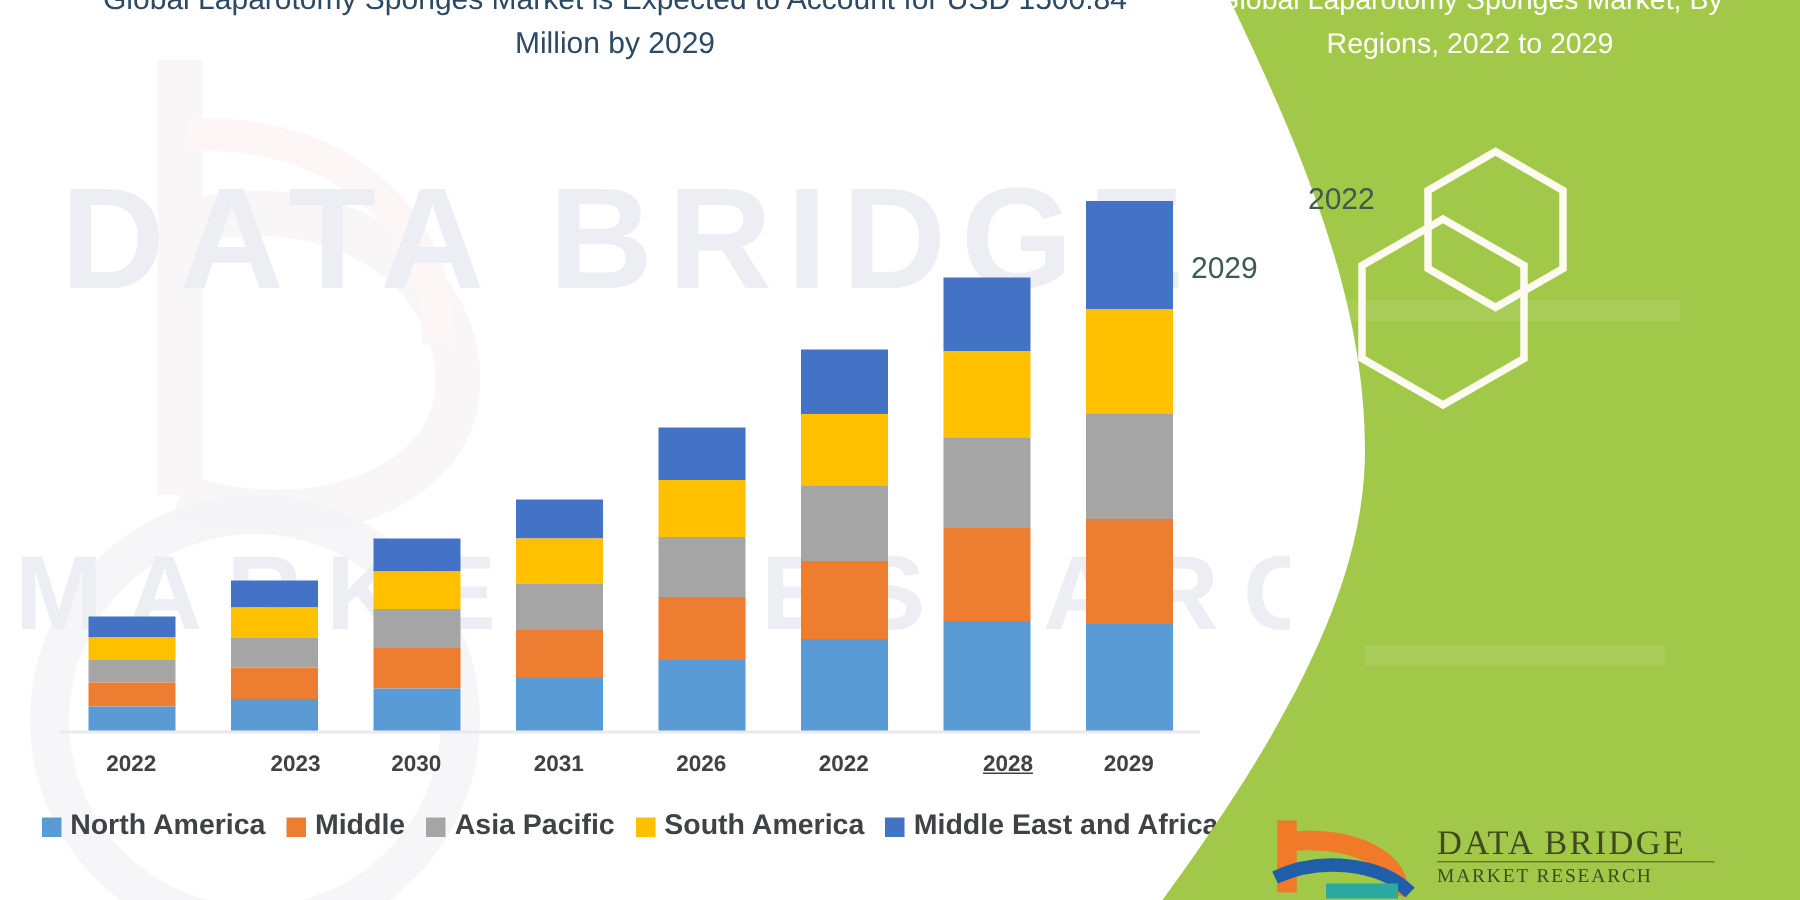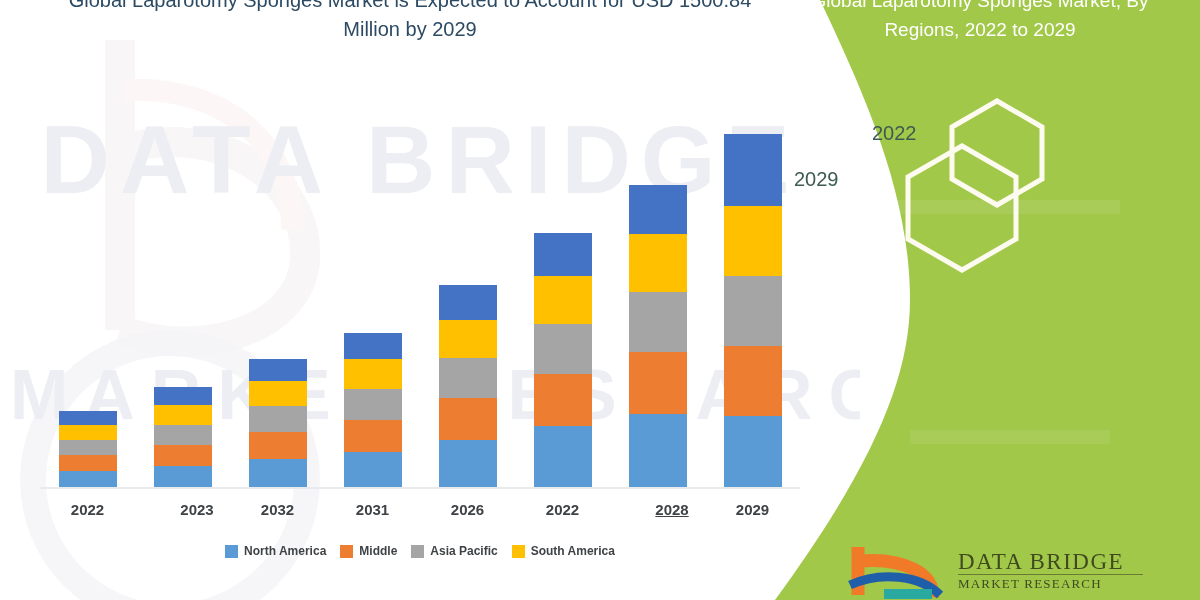--- a/index.html
+++ b/index.html
@@ -63,21 +63,21 @@
     font-size:15px; font-weight:700; color:#3f4346; top:3px;
   }
 
   
   #legend{
     position:absolute; left:40px; top:538px; width:760px; height:26px;
     display:flex; align-items:center; justify-content:center; gap:14px;
   }
   .legend-item{ display:flex; align-items:center; gap:6px; }
   .legend-swatch{ width:13px; height:13px; display:block; }
-  .legend-label{ font-size:12px; font-weight:700; color:#3f4346; white-space:nowrap; }
+  .legend-label{ font-size:19px; font-weight:700; color:#3f4346; white-space:nowrap; }
 
   
   #green-panel{
     position:absolute; left:760px; top:0; width:440px; height:600px;
     overflow:hidden;
   }
   #green-shape{ position:absolute; left:0; top:0; }
   #panel-title{
     position:absolute; left:20px; top:-14px; width:400px; text-align:center;
     color:#ffffff; font-size:19px; line-height:29px; font-weight:400;
@@ -176,21 +176,21 @@
         <div class="seg" title="Asia Pacific 2029" style="height: 70px; background: rgb(165, 165, 165);"></div>
         <div class="seg" title="Europe 2029" style="height: 70px; background: rgb(237, 125, 49);"></div>
         <div class="seg" title="North America 2029" style="height: 72px; background: rgb(91, 155, 213);"></div>
       </div>
     </div>
   <div id="baseline"></div>
 
   <div id="x-labels">
       <div class="x-label" style="left: 18.5px;">2022</div>
       <div class="x-label" style="left: 128px;">2023</div>
-      <div class="x-label" style="left: 208.5px;">2032</div>
+      <div class="x-label" style="left: 208.5px;">2030</div>
       <div class="x-label" style="left: 303.5px;">2031</div>
       <div class="x-label" style="left: 398.5px;">2026</div>
       <div class="x-label" style="left: 493.5px;">2022</div>
       <div class="x-label" style="left: 603px; text-decoration: underline;">2028</div>
       <div class="x-label" style="left: 683.5px;">2029</div>
     </div>
 
   <div id="legend">
       <div class="legend-item">
         <span class="legend-swatch" style="background: rgb(91, 155, 213);"></span>
@@ -200,20 +200,24 @@
         <span class="legend-swatch" style="background: rgb(237, 125, 49);"></span>
         <span class="legend-label">Middle</span>
       </div>
       <div class="legend-item">
         <span class="legend-swatch" style="background: rgb(165, 165, 165);"></span>
         <span class="legend-label">Asia Pacific</span>
       </div>
       <div class="legend-item">
         <span class="legend-swatch" style="background: rgb(255, 192, 0);"></span>
         <span class="legend-label">South America</span>
+      </div>
+      <div class="legend-item">
+        <span class="legend-swatch" style="background: rgb(68, 114, 196);"></span>
+        <span class="legend-label">Middle East and Africa</span>
       </div>
     </div>
 </div>
 
 <div id="green-panel">
 
   <svg id="green-shape" width="440" height="600" viewBox="0 0 440 600">
     <path d="M60,0 L440,0 L440,600 L15,600 C110,470 150,380 150,300 C150,195 105,95 60,0 Z" fill="#A2C84A"></path>
     <g opacity="0.08" fill="#ffffff">
       <rect x="120" y="200" width="240" height="14"></rect>

